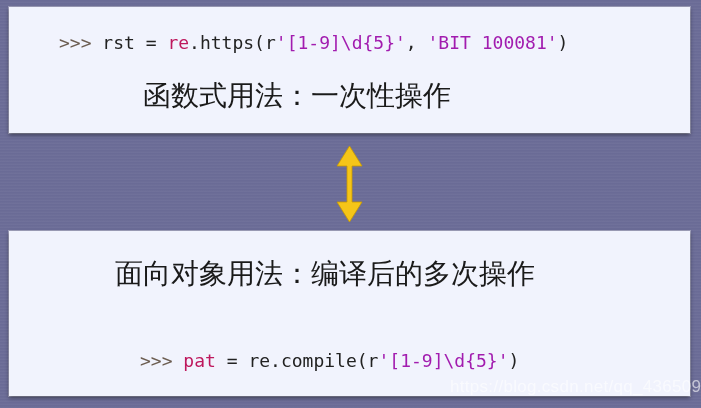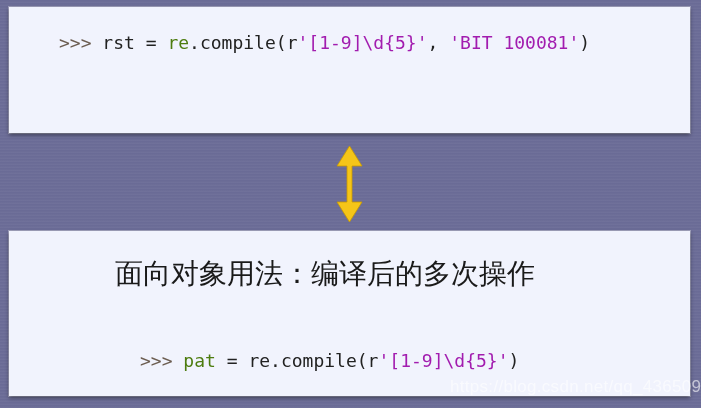--- a/index.html
+++ b/index.html
@@ -14,38 +14,39 @@
     background:#f1f3fd;
     box-shadow: 0 2px 4px rgba(0,0,0,0.45), 0 0 0 1px rgba(255,255,255,0.35);
   }
   #panel-top { top:7px; height:126px; }
   #panel-bottom { top:231px; height:165px; }
   .code {
     position:absolute; font-family:"DejaVu Sans Mono", "Liberation Mono", monospace;
     font-size:18px; color:#222; white-space:pre; letter-spacing:0px;
   }
   .prompt { color:#6d5e52; }
-  .kw-red { color:#4d7c0f; }
+  .kw-red { color:#be185d; }
   .str { color:#a21caf; }
   .heading {
     position:absolute; font-family:"DejaVu Sans", sans-serif;
     font-size:28px; color:#1a1a1a; white-space:nowrap; font-weight:normal;
   }
   #watermark {
     position:absolute; left:450px; top:377px;
     font-family:"Liberation Sans", sans-serif; font-size:17px;
     color:rgba(255,255,255,0.6); white-space:nowrap; letter-spacing:0.3px;
   }
   #arrow { position:absolute; left:336px; top:145px; width:27px; height:78px; }
 </style>
 </head>
 <body>
 
 <div id="panel-top" class="panel">
-  <div class="code" style="left:50px; top:25px;"><span class="prompt">&gt;&gt;&gt;</span> <span>rst</span> <span>=</span> <span class="kw-red">re</span><span>.compile(r</span><span class="str">'[1-9]\d{5}'</span><span>, </span><span class="str">'BIT 100081'</span><span>)</span></div>
+  <div class="code" style="left:50px; top:25px;"><span class="prompt">&gt;&gt;&gt;</span> <span>rst</span> <span>=</span> <span class="kw-red">re</span><span>.https(r</span><span class="str">'[1-9]\d{5}'</span><span>, </span><span class="str">'BIT 100081'</span><span>)</span></div>
+  <div class="heading" style="left:134px; top:70px;">函数式用法：一次性操作</div>
 </div>
 
 <svg id="arrow" viewBox="0 0 27 78">
   <polygon points="13.5,1 26,21 16,21 16,57 26,57 13.5,77 1,57 11,57 11,21 1,21" fill="#f5c518" stroke="#c99a00" stroke-width="0.8"></polygon>
 </svg>
 
 <div id="panel-bottom" class="panel">
   <div class="heading" style="left:106px; top:24px;">面向对象用法：编译后的多次操作</div>
   <div class="code" style="left:131px; top:80px;margin-top:39px;"><span class="prompt">&gt;&gt;&gt;</span> <span class="kw-red">pat</span> <span>=</span> <span>re.compile(r</span><span class="str">'[1-9]\d{5}'</span><span>)</span></div>
 </div>

